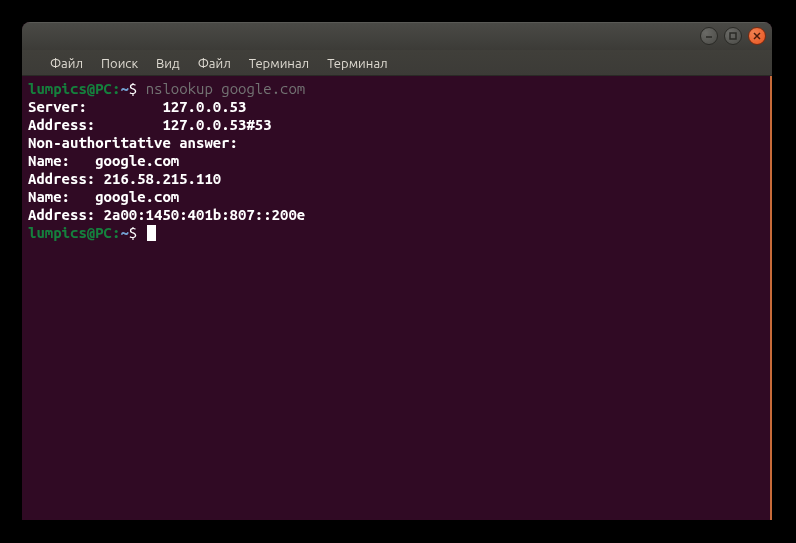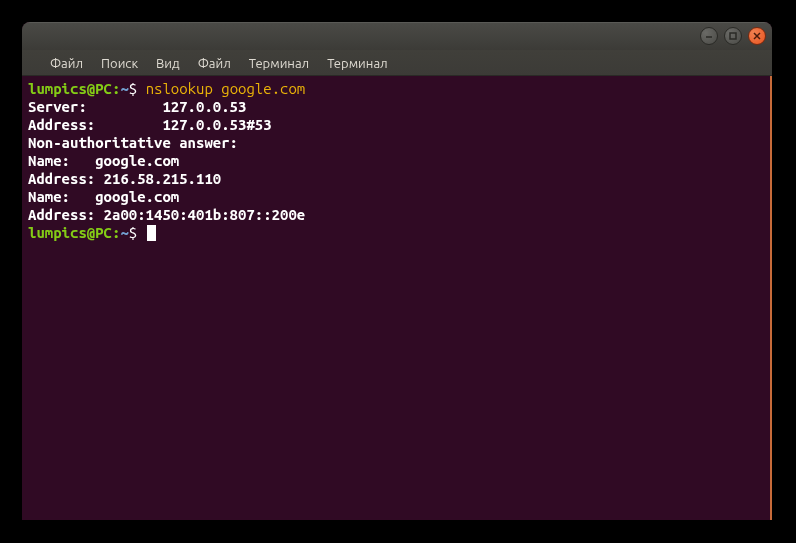--- a/index.html
+++ b/index.html
@@ -102,24 +102,24 @@
     }
     .terminal-body::after{
       content:"";
       position:absolute;
       right:0;
       top:0;
       bottom:0;
       width:2px;
       background:#c86b3a;
     }
-    .prompt-user { color: #84cc16; font-weight: bold; }
+    .prompt-user { color: #15803d; font-weight: bold; }
     .prompt-path { color: #729fcf; font-weight: bold; }
     .prompt-dollar { color: #ffffff; }
-    .cmd { color: #eab308; }
+    .cmd { color: #737373; }
     .out { color: #ffffff; font-weight: bold; }
     .cursor {
       display: inline-block;
       width: 9px;
       height: 16px;
       background: #ffffff;
       vertical-align: text-bottom;
       margin-left: 1px;
     }
     .line { display: block; }

